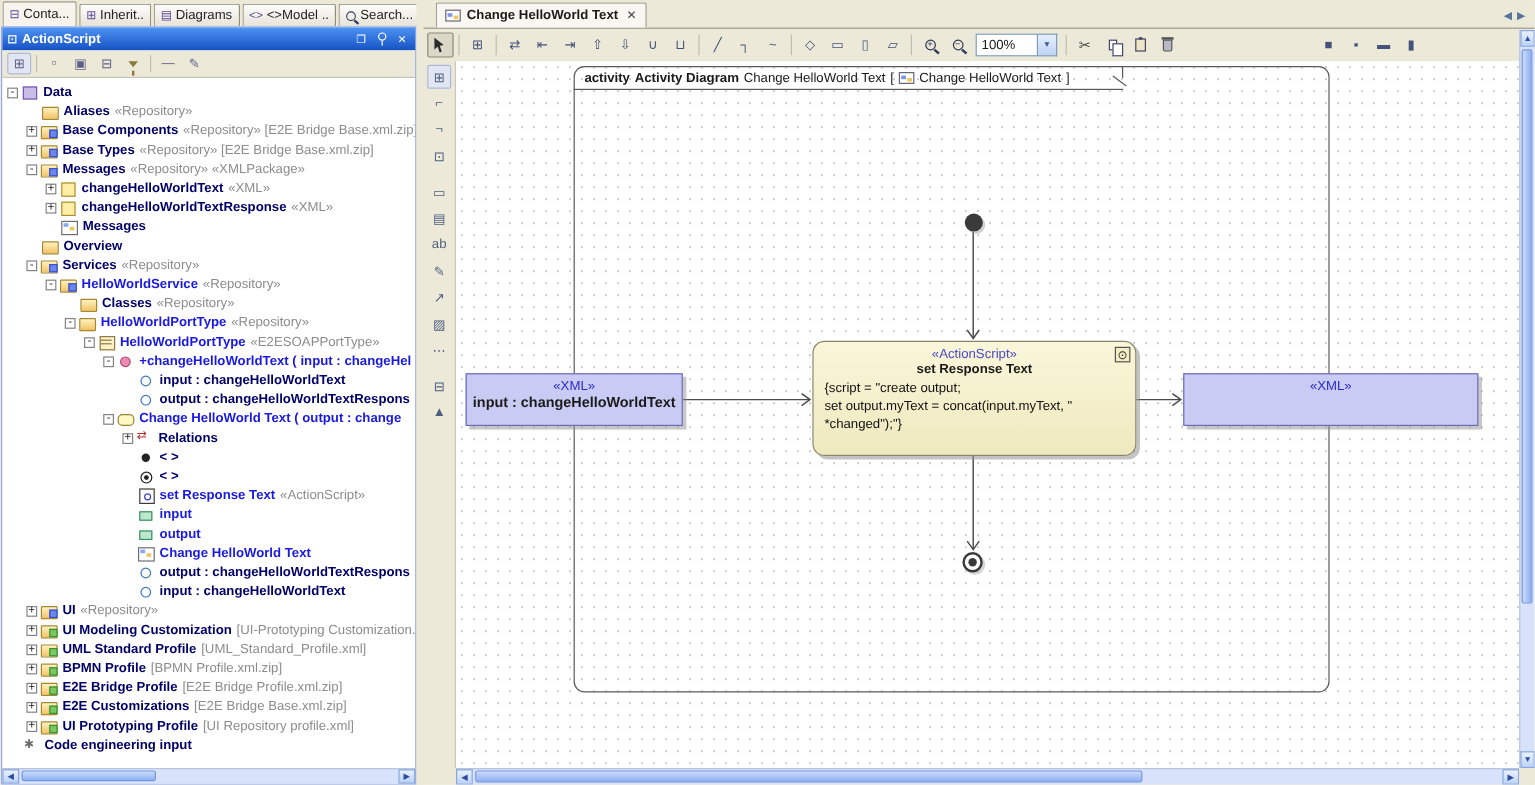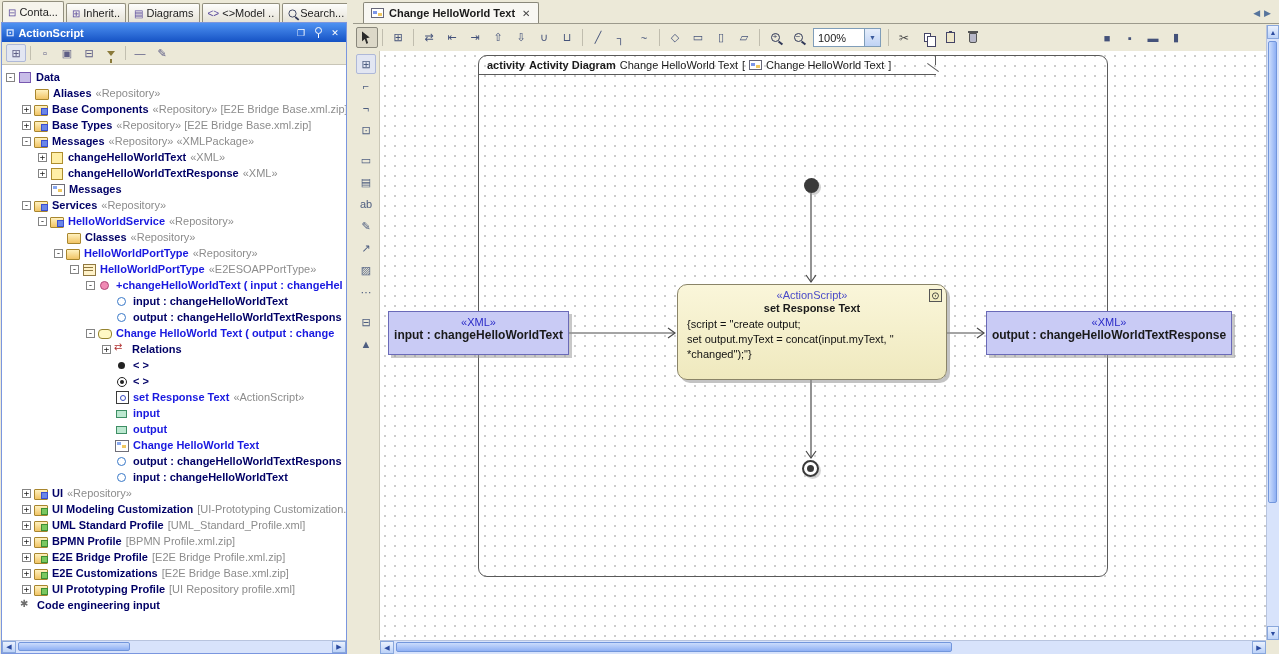--- a/index.html
+++ b/index.html
@@ -238,20 +238,26 @@
           <span class="expander">+</span>
           <span class="ticon ico-xml"></span>
           <span class="tlabel">changeHelloWorldTextResponse</span>
           <span class="tgray">«XML»</span>
         </div>
         <div class="tree-row">
           <span class="indent" style="width: 36px;"></span>
           <span class="exp-spacer"></span>
           <span class="ticon ico-diagram"></span>
           <span class="tlabel">Messages</span>
+        </div>
+        <div class="tree-row">
+          <span class="indent" style="width: 20px;"></span>
+          <span class="exp-spacer"></span>
+          <span class="ticon ico-folder"></span>
+          <span class="tlabel">Overview</span>
         </div>
         <div class="tree-row">
           <span class="indent" style="width: 20px;"></span>
           <span class="expander">-</span>
           <span class="ticon ico-folder-pkg"></span>
           <span class="tlabel">Services</span>
           <span class="tgray">«Repository»</span>
         </div>
         <div class="tree-row">
           <span class="indent" style="width: 36px;"></span>
@@ -557,21 +563,20 @@
         </div>
     </div>
 
     <div class="obj-node obj-in">
       <div class="stereo">«XML»</div>
       <div class="oname">input : changeHelloWorldText</div>
     </div>
 
     <div class="obj-node obj-out">
       <div class="stereo">«XML»</div>
-      <div class="oname">output : changeHelloWorldTextResponse</div>
     </div>
 
     <div class="final-node"></div>
   </div>
 
   <div class="ch-scroll">
     <span class="sb-btn">◀</span>
     <span class="sb-track">
         <span class="sb-thumb-h ch-thumb"></span>
       </span>

